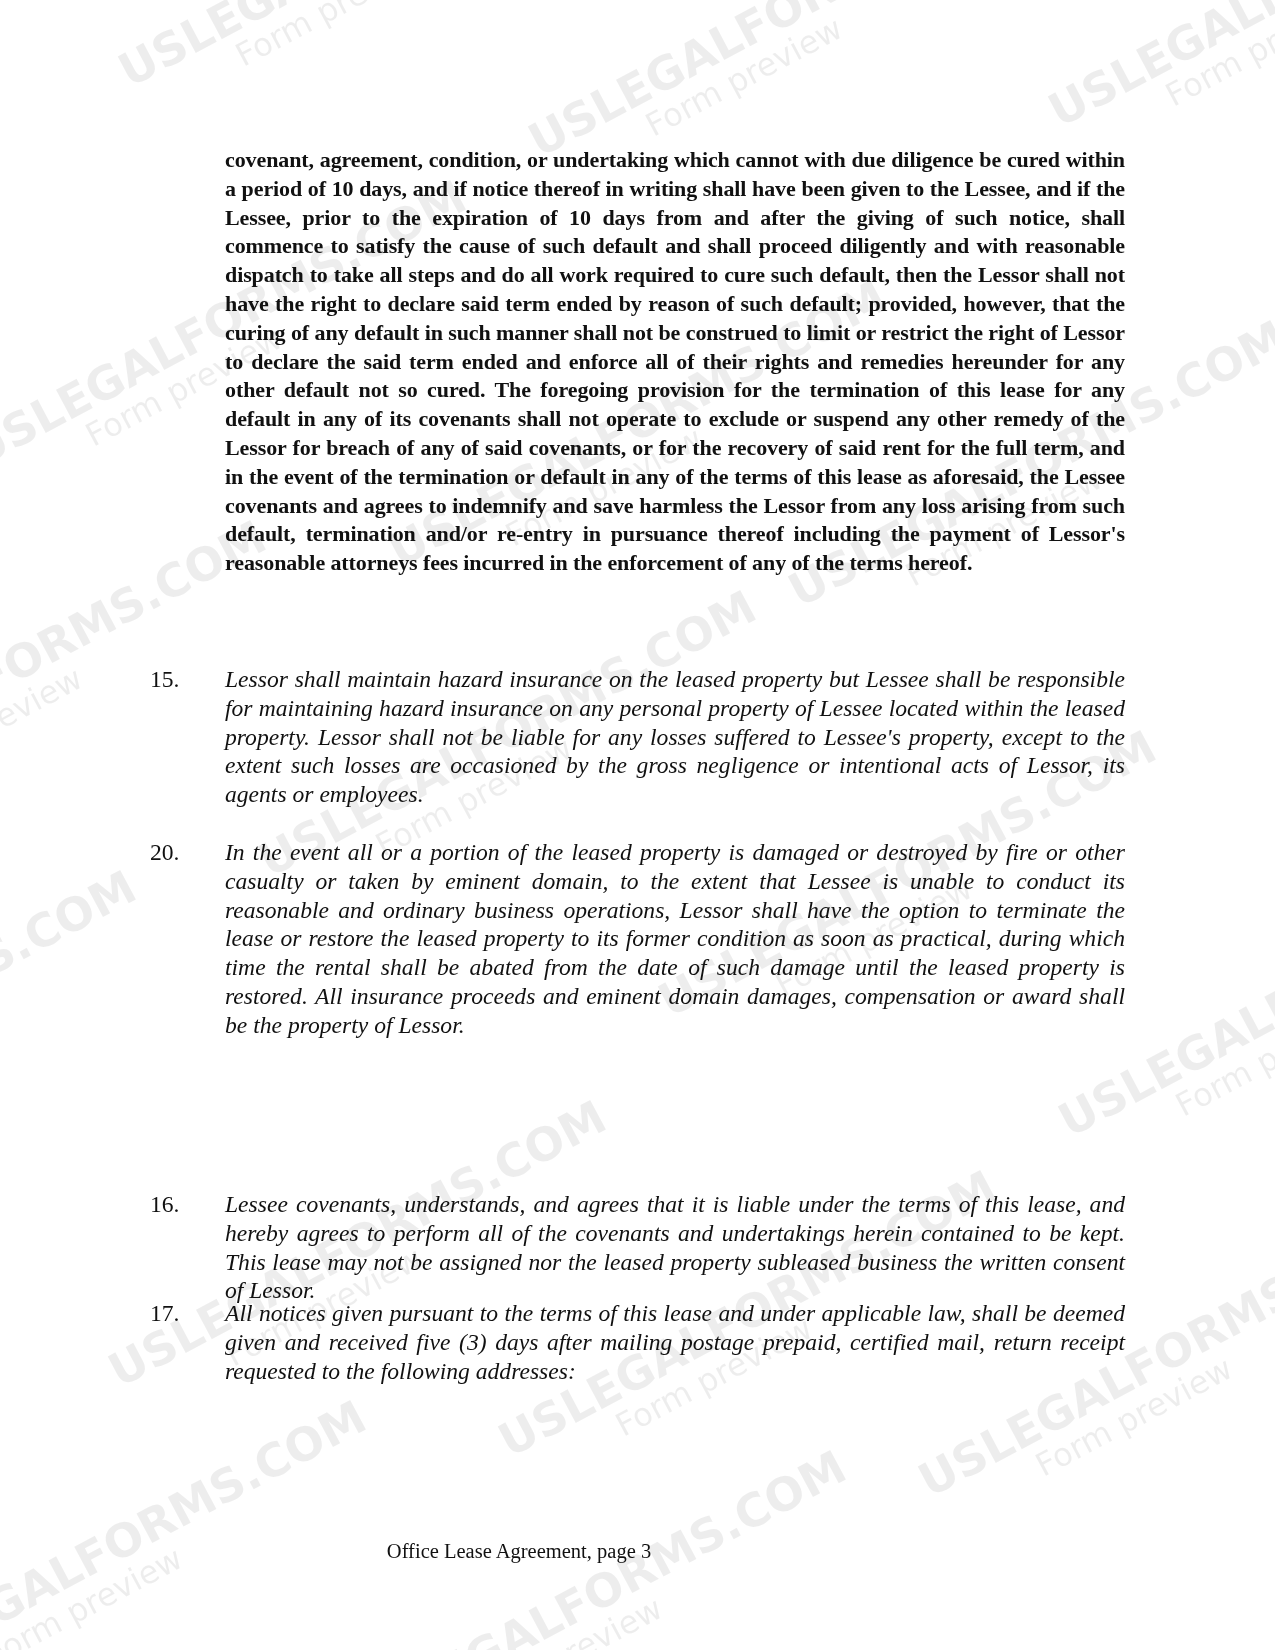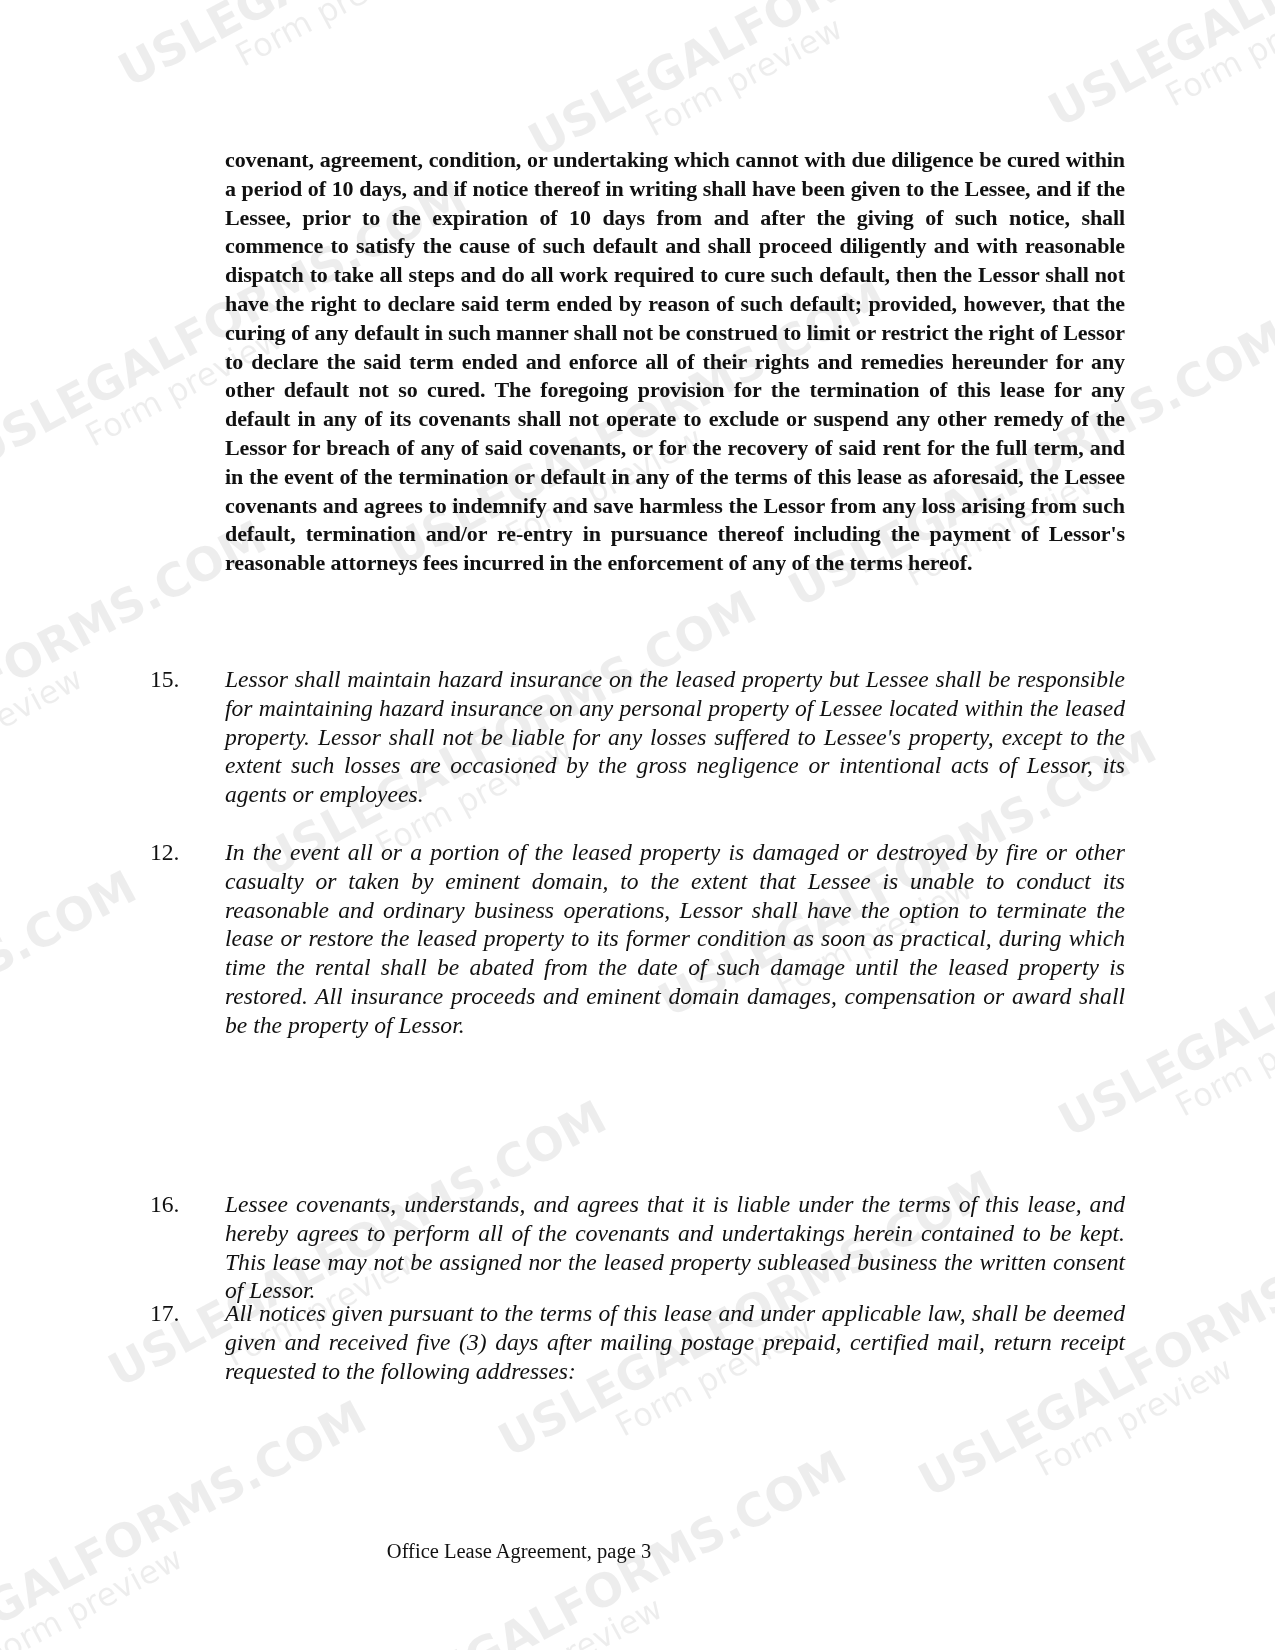--- a/index.html
+++ b/index.html
@@ -95,21 +95,21 @@
   </div>
 
   <div class="body-text cont">covenant, agreement, condition, or undertaking which cannot with due diligence be cured within a period of 10 days, and if notice thereof in writing shall have been given to the Lessee, and if the Lessee, prior to the expiration of 10 days from and after the giving of such notice, shall commence to satisfy the cause of such default and shall proceed diligently and with reasonable dispatch to take all steps and do all work required to cure such default, then the Lessor shall not have the right to declare said term ended by reason of such default; provided, however, that the curing of any default in such manner shall not be construed to limit or restrict the right of Lessor to declare the said term ended and enforce all of their rights and remedies hereunder for any other default not so cured.  The foregoing provision for the termination of this lease for any default in any of its covenants shall not operate to exclude or suspend any other remedy of the Lessor for breach of any of said covenants, or for the recovery of said rent for the full term, and in the event of the termination or default in any of the terms of this lease as aforesaid, the Lessee covenants and agrees to indemnify and save harmless the Lessor from any loss arising from such default, termination and/or re-entry in pursuance thereof including the payment of Lessor's reasonable attorneys fees incurred in the enforcement of any of the terms hereof.</div>
 
   <div class="clause c13">
     <span class="num">15.</span>
     <div class="txt">Lessor shall maintain hazard insurance on the leased property but Lessee shall be responsible for maintaining hazard insurance on any personal property of Lessee located within the leased property.  Lessor shall not be liable for any losses suffered to Lessee's property, except to the extent such losses are occasioned by the gross negligence or intentional acts of Lessor, its agents or employees.</div>
   </div>
 
   <div class="clause c14">
-    <span class="num">12.</span>
+    <span class="num">20.</span>
     <div class="txt">In the event all or a portion of the leased property is damaged or destroyed by fire or other casualty or taken by eminent domain, to the extent that Lessee is unable to conduct its reasonable and ordinary business operations, Lessor shall have the option to terminate the lease or restore the leased property to its former condition as soon as practical, during which time the rental shall be abated from the date of such damage until the leased property is restored.  All insurance proceeds and eminent domain damages, compensation or award shall be the property of Lessor.</div>
   </div>
 
 
   <div class="clause c16">
     <span class="num">16.</span>
     <div class="txt">Lessee covenants, understands, and agrees that it is liable under the terms of this lease, and hereby agrees to perform all of the covenants and undertakings herein contained to be kept.  This lease may not be assigned nor the leased property subleased business the written consent of Lessor.</div>
   </div>
 
   <div class="clause c17">

